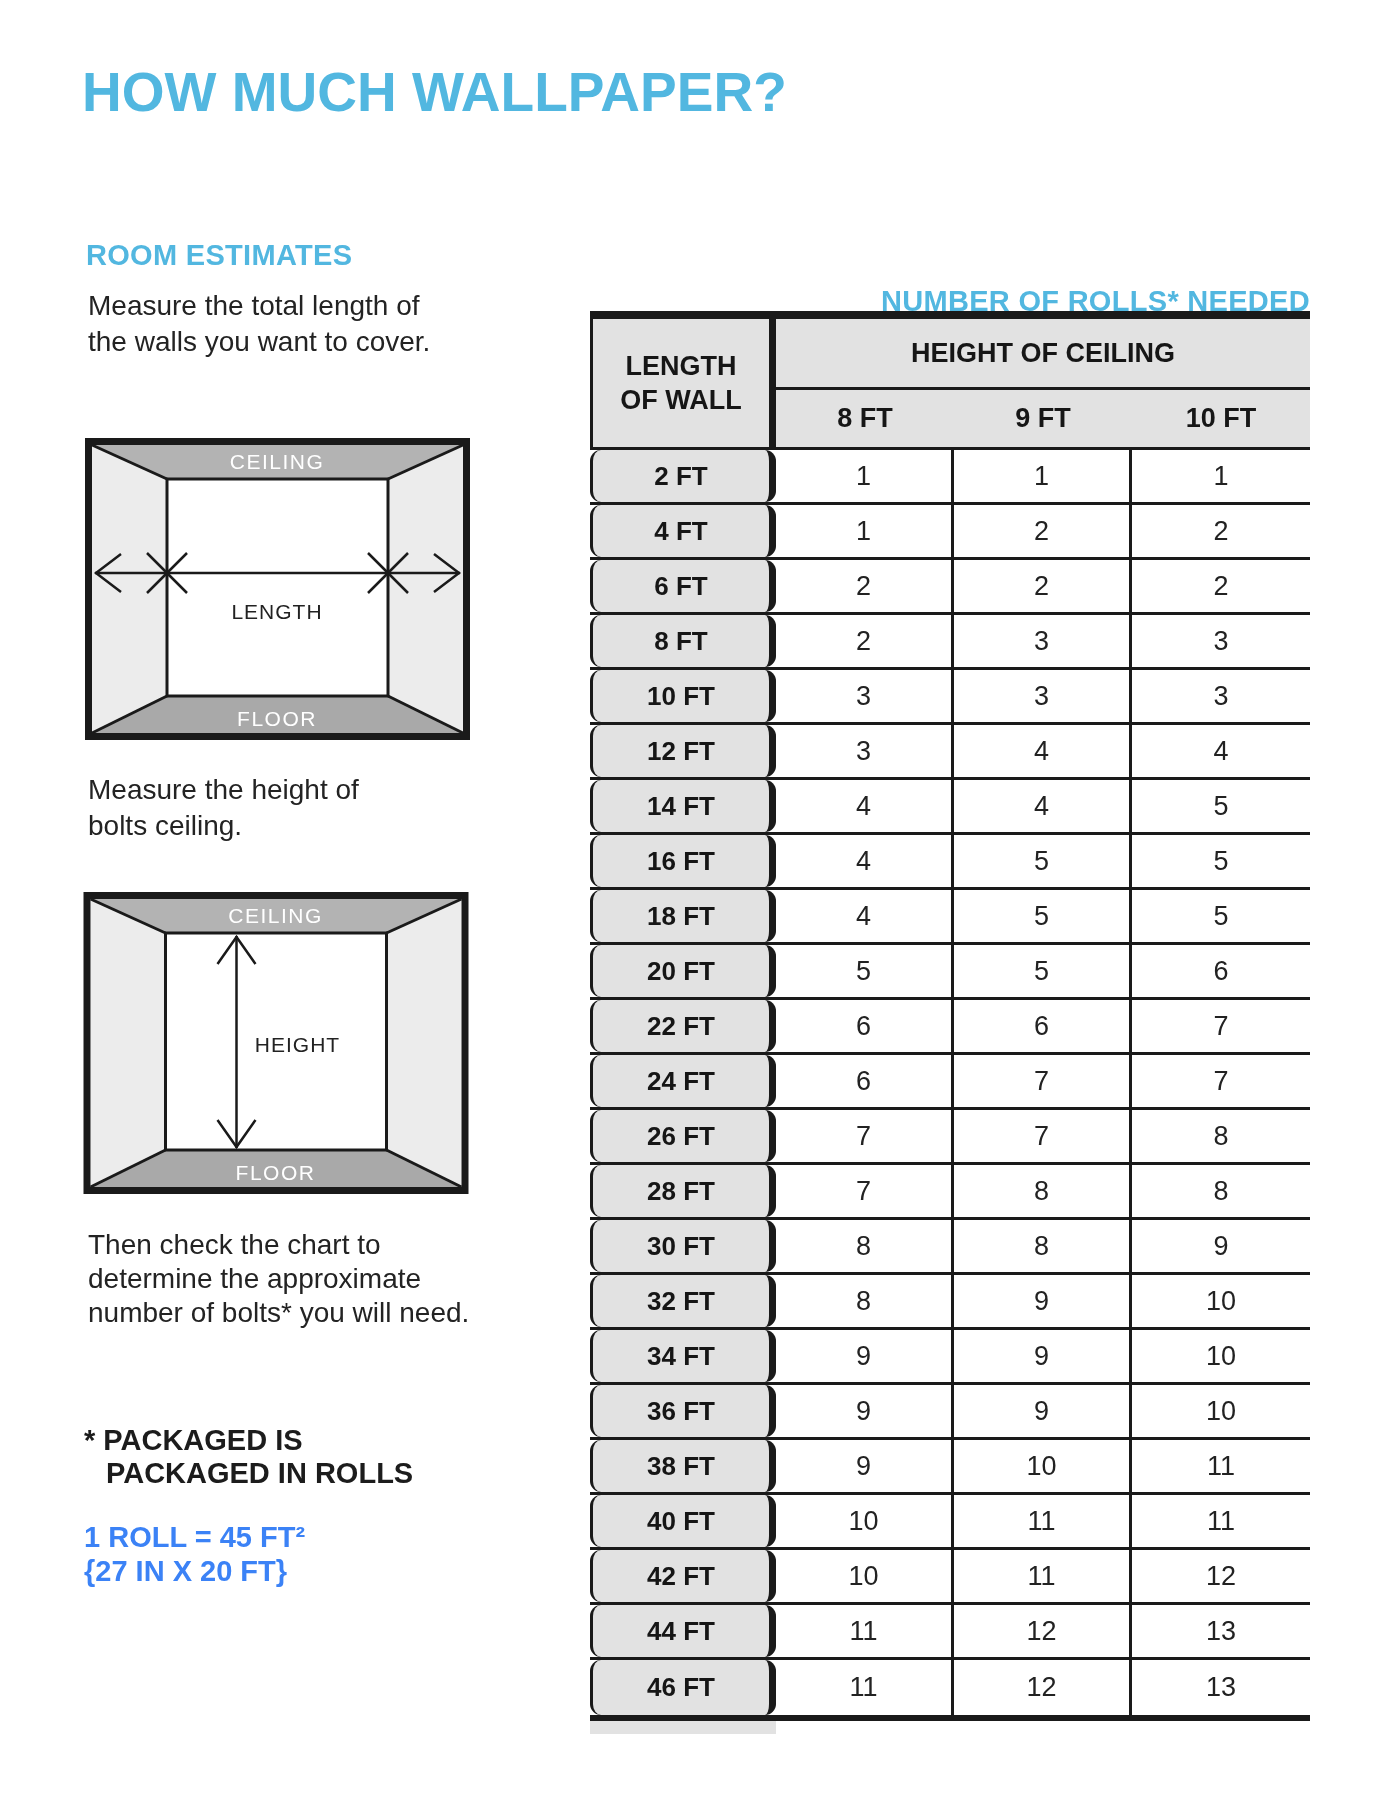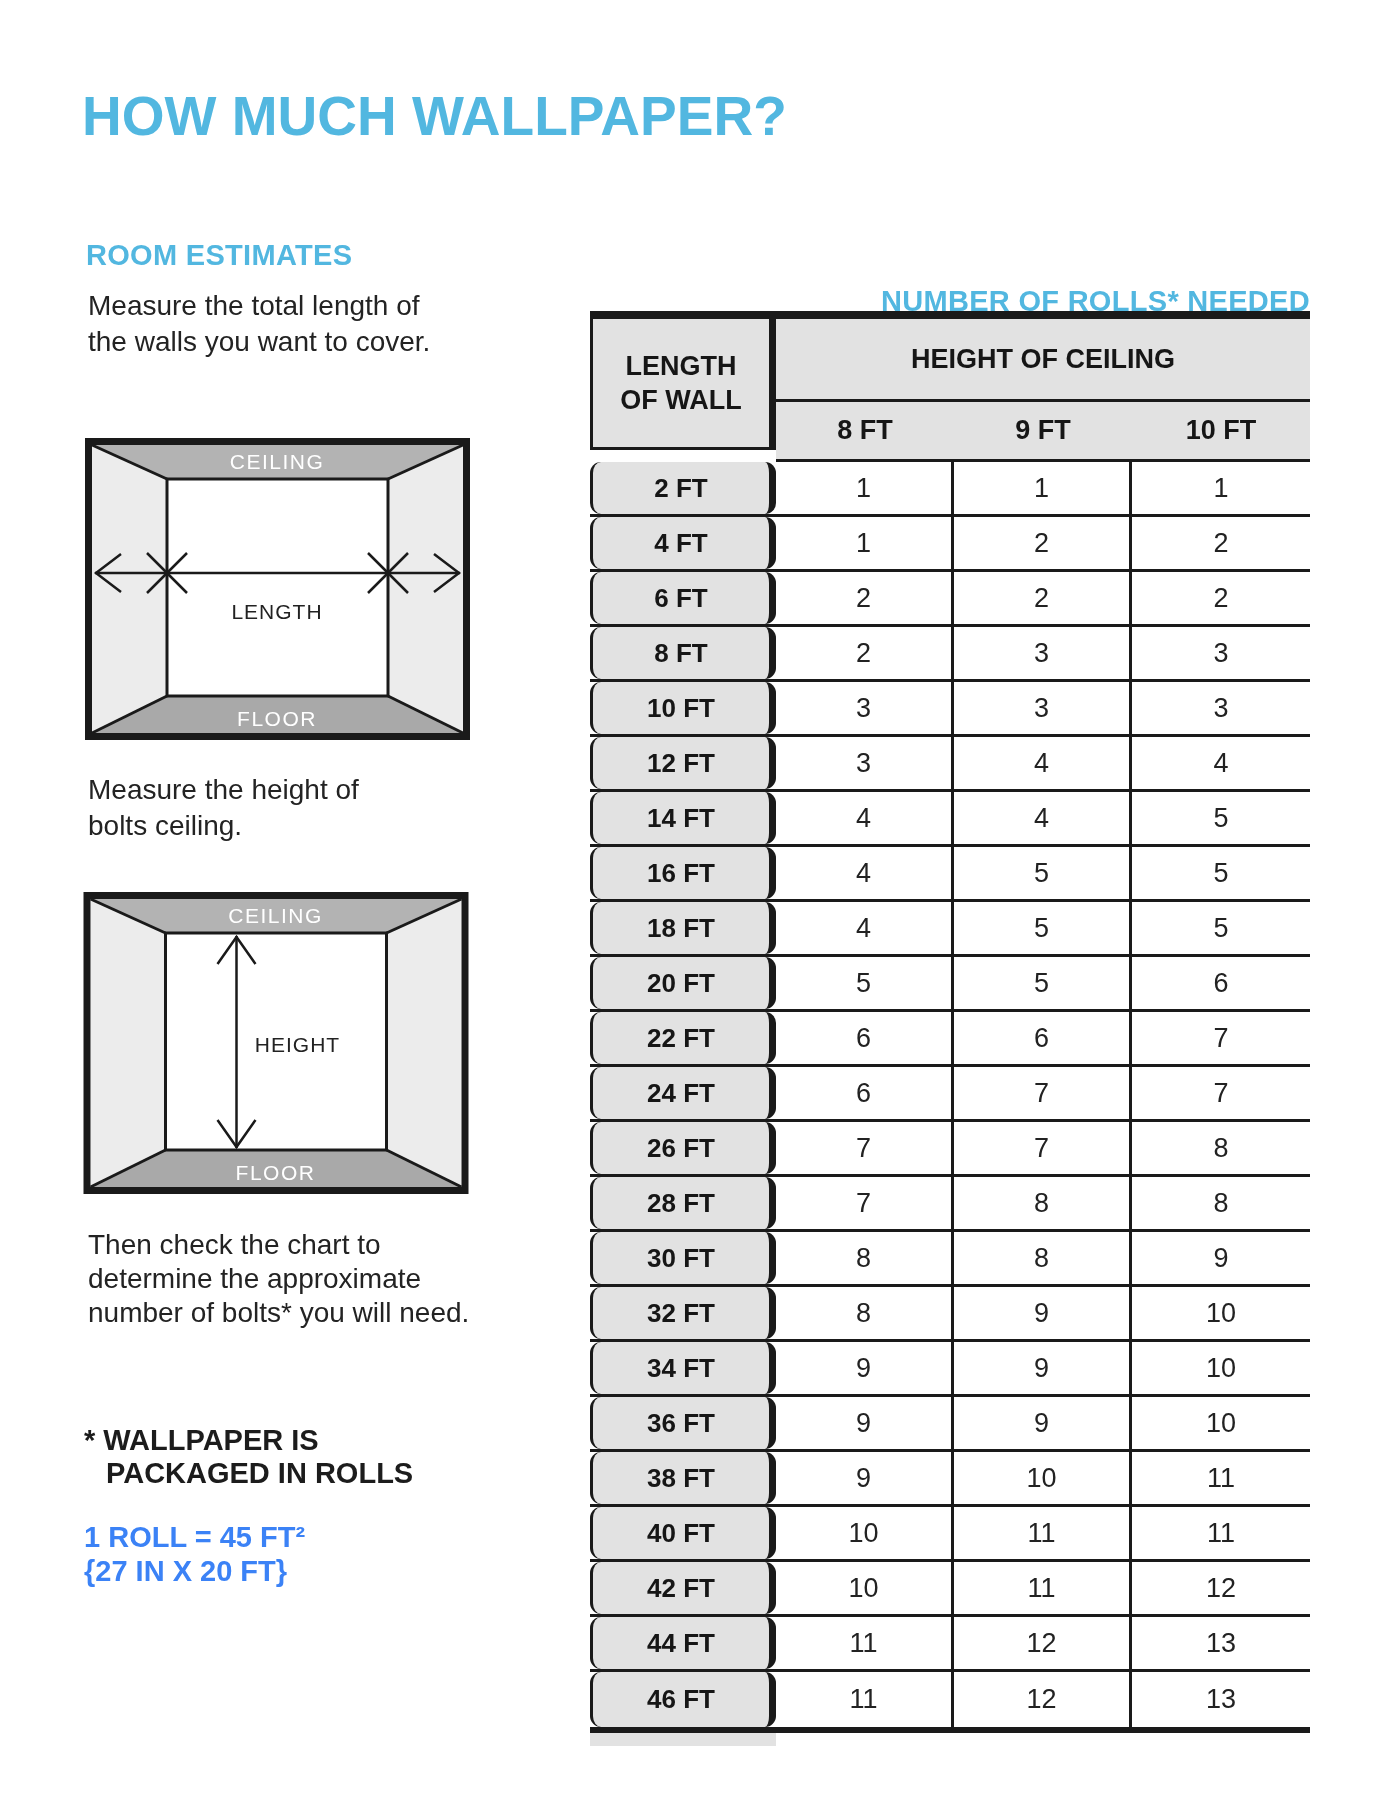--- a/index.html
+++ b/index.html
@@ -9,21 +9,21 @@
     --text:#232323;
   }
   html,body{margin:0;padding:0;background:#ffffff;}
   .page{
     position:relative;width:1391px;height:1800px;background:#ffffff;overflow:hidden;
     font-family:"Liberation Sans","DejaVu Sans",sans-serif;color:var(--text);
   }
   .abs{position:absolute;}
   .title{
     left:82px;top:60px;font-size:55px;font-weight:bold;color:var(--accent);
-    letter-spacing:0px;white-space:nowrap;margin-top:24px;
+    letter-spacing:0px;white-space:nowrap;
   }
   .section-heading{
     font-size:29px;font-weight:bold;color:var(--accent);white-space:nowrap;letter-spacing:0.3px;
   }
   .left-heading{left:86px;top:239px;}
   .body-par{font-size:28px;line-height:36px;color:var(--text);}
   .par1{left:88px;top:288px;}
   .par2{left:88px;top:772px;}
   .par3{left:88px;top:1228px;line-height:34px;}
   .footnote{left:84px;top:1424px;font-size:29px;font-weight:bold;line-height:33px;color:#1c1c1c;}
@@ -36,21 +36,21 @@
 
   .wtable{position:absolute;left:590px;top:311px;width:720px;border-top:8px solid var(--ink);}
   .t-head{display:grid;grid-template-columns:186px 534px;}
   .c1h{
     box-sizing:border-box;height:131px;background:var(--tgray);
     border-left:3px solid var(--ink);border-right:7px solid var(--ink);border-bottom:3px solid var(--ink);
     display:flex;flex-direction:column;align-items:center;justify-content:center;
     font-weight:bold;font-size:27px;line-height:34px;color:#161616;
   }
   .gh{
-    box-sizing:border-box;height:83px;background:var(--tgray);border-bottom:3px solid var(--ink);
+    box-sizing:border-box;height:71px;background:var(--tgray);border-bottom:3px solid var(--ink);
     display:flex;align-items:center;justify-content:center;font-weight:bold;font-size:27px;color:#161616;text-align:right;
   }
   .shrow{
     display:grid;grid-template-columns:178px 178px 178px;
     box-sizing:border-box;height:60px;background:var(--tgray);border-bottom:3px solid var(--ink);
   }
   .shcell{display:flex;align-items:center;justify-content:center;font-weight:bold;font-size:27px;color:#161616;}
   .t-body{border-bottom:6px solid var(--ink);}
   .t-row{
     display:grid;grid-template-columns:186px 178px 178px 178px;
@@ -135,21 +135,21 @@
     <text x="192" y="288" text-anchor="middle" font-size="21" letter-spacing="1.5" fill="#ffffff">FLOOR</text>
   </svg>
 
   <div class="abs body-par par3">
     <div>Then check the chart to</div>
     <div>determine the approximate</div>
     <div>number of bolts* you will need.</div>
   </div>
 
   <div class="abs footnote">
-    <div>* WALLPAPER IS</div>
+    <div>* PACKAGED IS</div>
     <div class="indent">PACKAGED IN ROLLS</div>
   </div>
 
   <div class="abs rollinfo">
     <div>1 ROLL = 45 FT²</div>
     <div>{27 IN X 20 FT}</div>
   </div>
 
   <div class="abs section-heading table-heading">NUMBER OF ROLLS* NEEDED</div>
 

